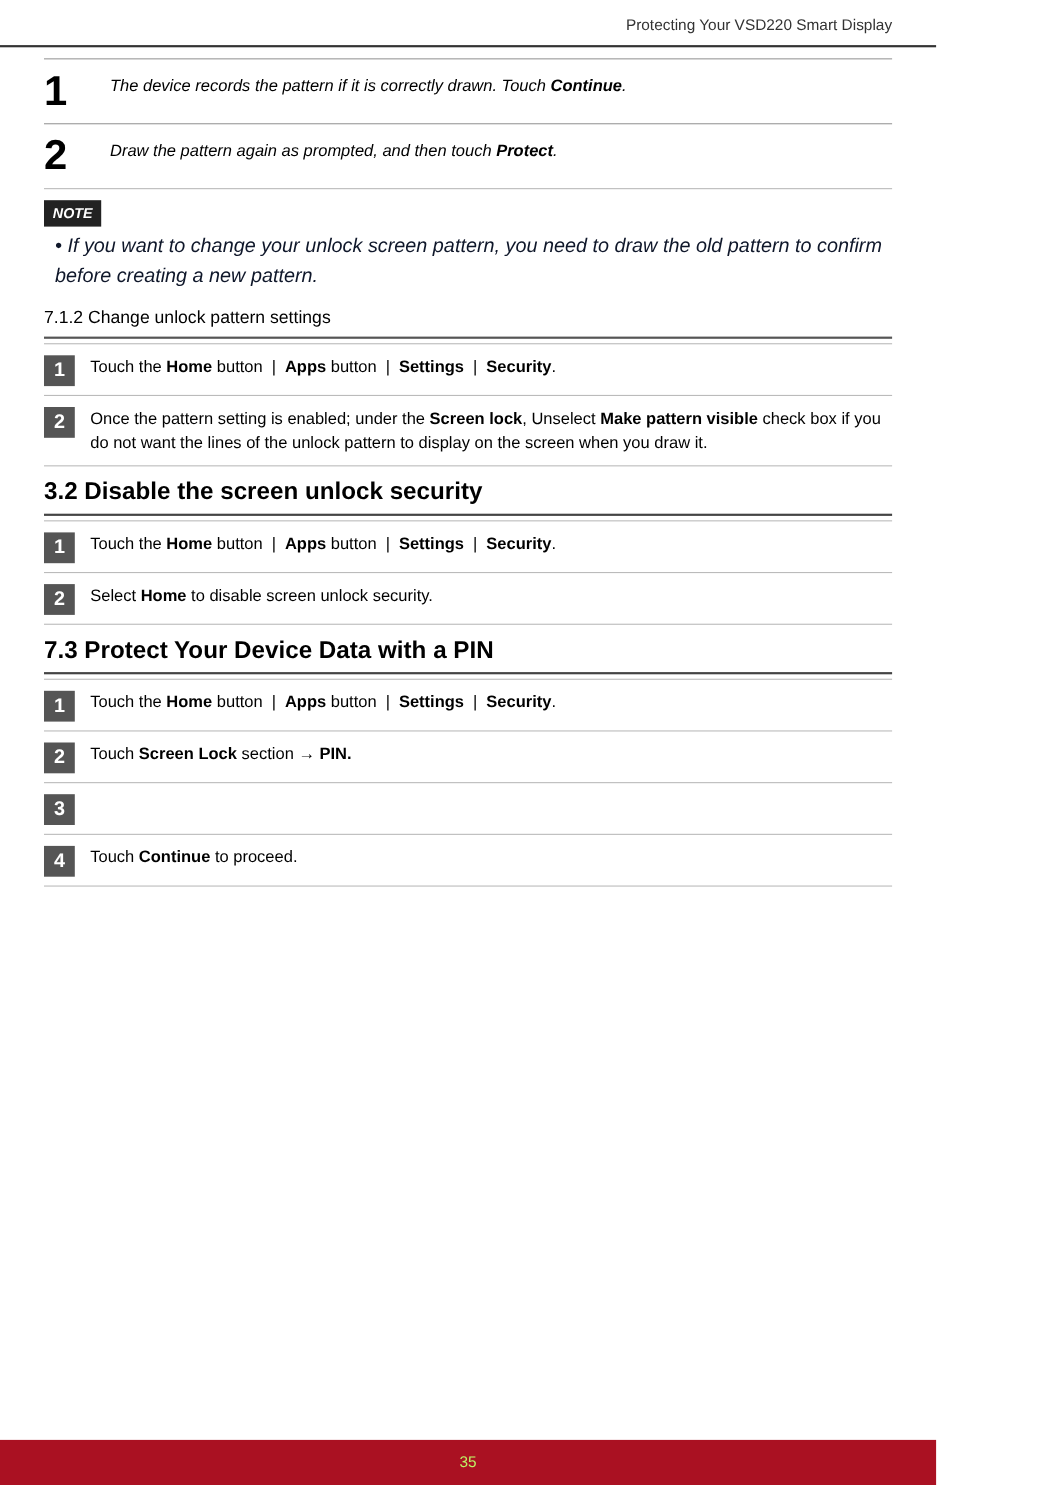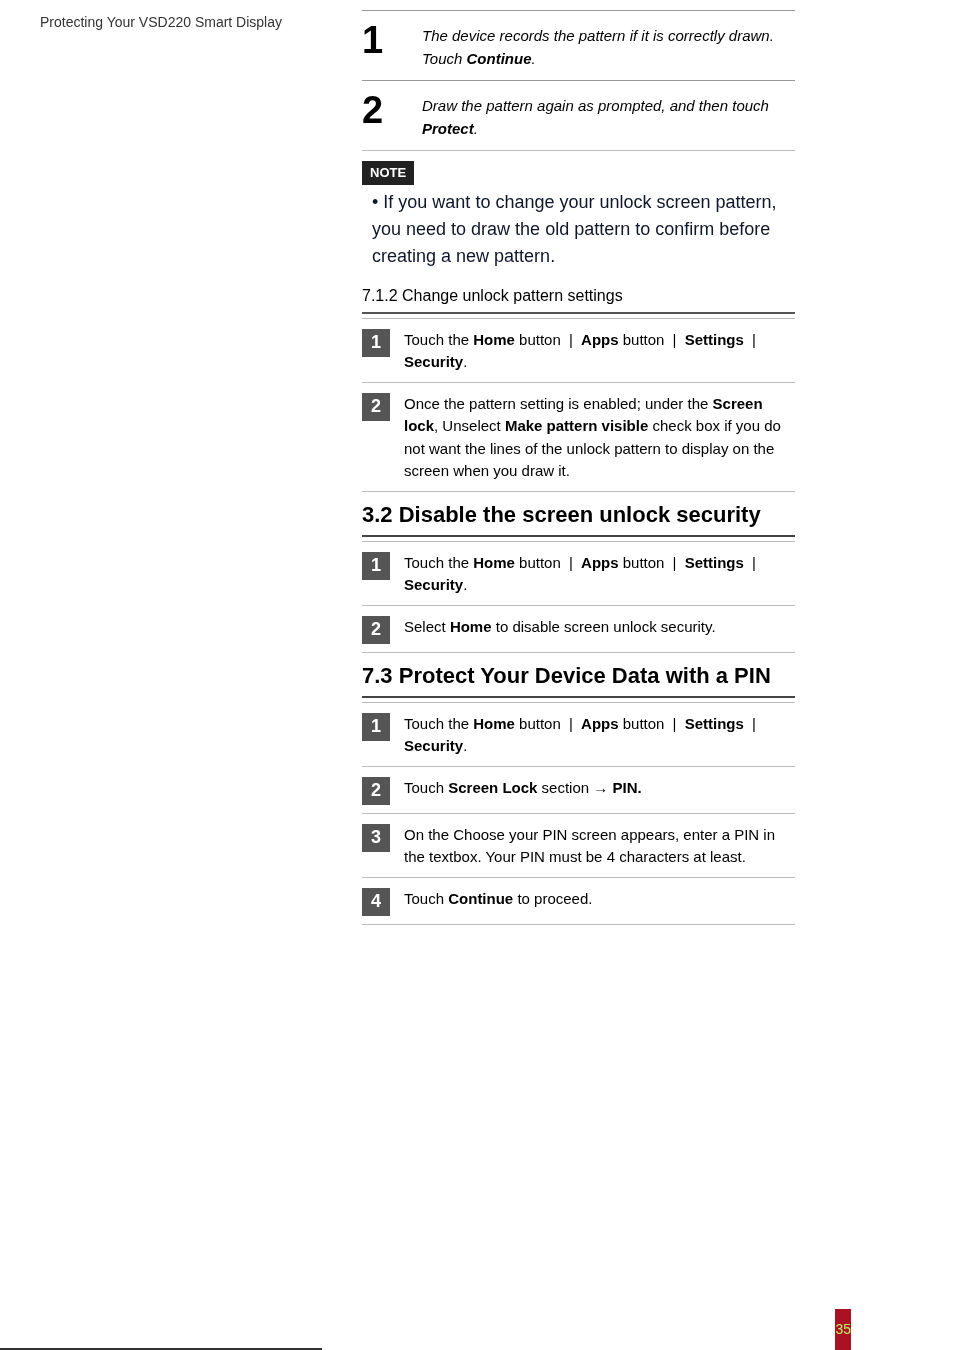--- a/index.html
+++ b/index.html
@@ -12,21 +12,21 @@
       color: #000;
       font-size: 15px;
       line-height: 1.5;
     }
 
     .page {
       width: 851px;
       min-height: 1350px;
       padding: 0;
       display: flex;
-      flex-direction: row;
+      flex-direction: column;
     }
 
     .header-bar {
       padding: 12px 40px 8px 40px;
       border-bottom: 2px solid #333;
       text-align: right;
       font-size: 14px;
       color: #333;
     }
 
@@ -84,20 +84,21 @@
 
     .badge-text {
       flex: 1;
       font-size: 15px;
       padding-top: 2px;
     }
 
     
     .note-box {
       margin: 10px 0 6px 0;
+      font-style: italic;
     }
 
     .note-label {
       background: #222;
       color: #fff;
       font-weight: bold;
       font-size: 13px;
       padding: 2px 8px;
       display: inline-block;
       margin-bottom: 4px;
@@ -226,23 +227,20 @@
 
     <div class="badge-step-row">
       <div class="badge">2</div>
       <div class="badge-text">
         Touch <b>Screen Lock</b> section → <b>PIN.</b>
       </div>
     </div>
 
     <div class="badge-step-row">
       <div class="badge">3</div>
-      <div class="badge-text">
-        On the Choose your PIN screen appears, enter a PIN in the textbox. Your PIN must be 4 characters at least.
-      </div>
     </div>
 
     <div class="badge-step-row last-step-border">
       <div class="badge">4</div>
       <div class="badge-text">
         Touch <b>Continue</b> to proceed.
       </div>
     </div>
 
   </div>

